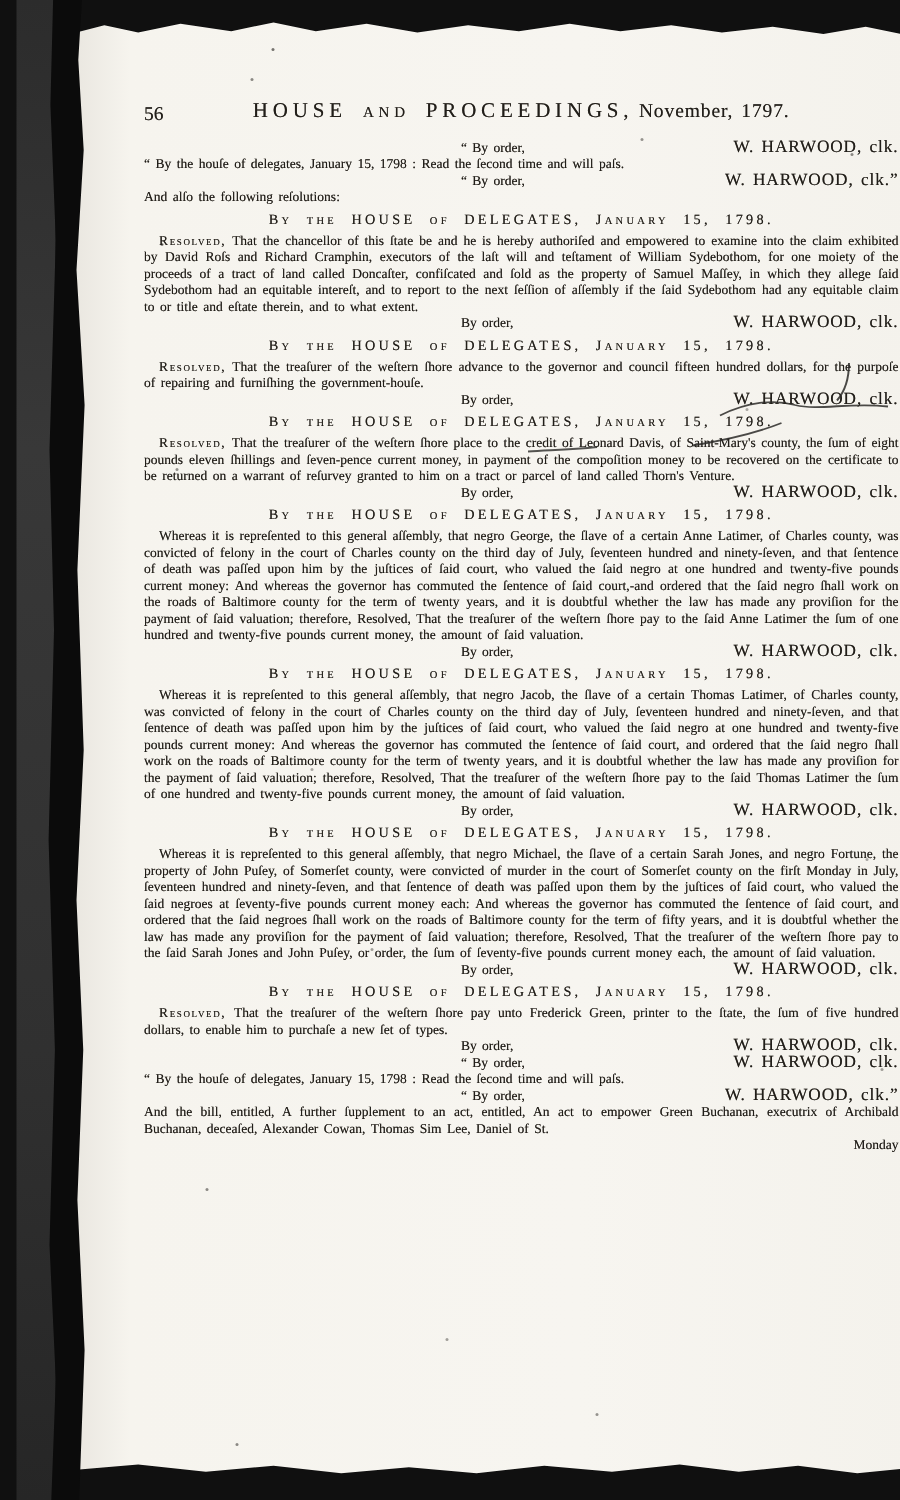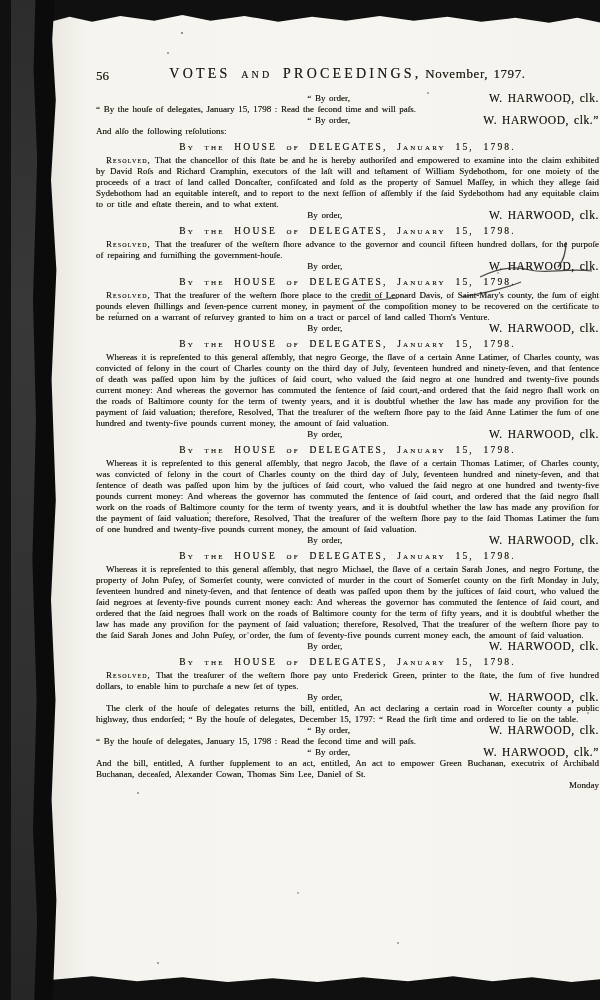--- a/index.html
+++ b/index.html
@@ -50,21 +50,21 @@
 <div class="scan">
   <div class="gutter-gray"></div>
 
   <div class="page">
     <div class="specks"></div>
 
     <div class="content">
 
       <div class="pagehead">
         <span class="pagenum">56</span>
-        <span class="title-caps">VOTES and PROCEEDINGS,</span>
+        <span class="title-caps">HOUSE and PROCEEDINGS,</span>
         <span class="title-rest">November, 1797.</span>
       </div>
 
       <div class="attest">
         <span class="order">“ By order,</span>
         <span class="sig">W. HARWOOD, clk.</span>
       </div>
       <p class="plainline">“ By the houſe of delegates, January 15, 1798 : Read the ſecond time and will paſs.</p>
       <div class="attest">
         <span class="order">“ By order,</span>
@@ -114,21 +114,20 @@
         <span class="sig">W. HARWOOD, clk.</span>
       </div>
 
       <p class="heading">By the HOUSE of DELEGATES, January 15, 1798.</p>
       <p class="para"><span class="lead">Resolved,</span> <span>That the treaſurer of the weſtern ſhore pay unto Frederick Green, printer to the ſtate, the ſum of five hundred dollars, to enable him to purchaſe a new ſet of types.</span></p>
       <div class="attest">
         <span class="order">By order,</span>
         <span class="sig">W. HARWOOD, clk.</span>
       </div>
 
-      <p class="para">The clerk of the houſe of delegates returns the bill, entitled, An act declaring a certain road in Worceſter county a public highway, thus endorſed; “ By the houſe of delegates, December 15, 1797: “ Read the firſt time and ordered to lie on the table.</p>
       <div class="attest">
         <span class="order">“ By order,</span>
         <span class="sig">W. HARWOOD, clk.</span>
       </div>
       <p class="plainline">“ By the houſe of delegates, January 15, 1798 : Read the ſecond time and will paſs.</p>
       <div class="attest">
         <span class="order">“ By order,</span>
         <span class="sig">W. HARWOOD, clk.”</span>
       </div>
 

